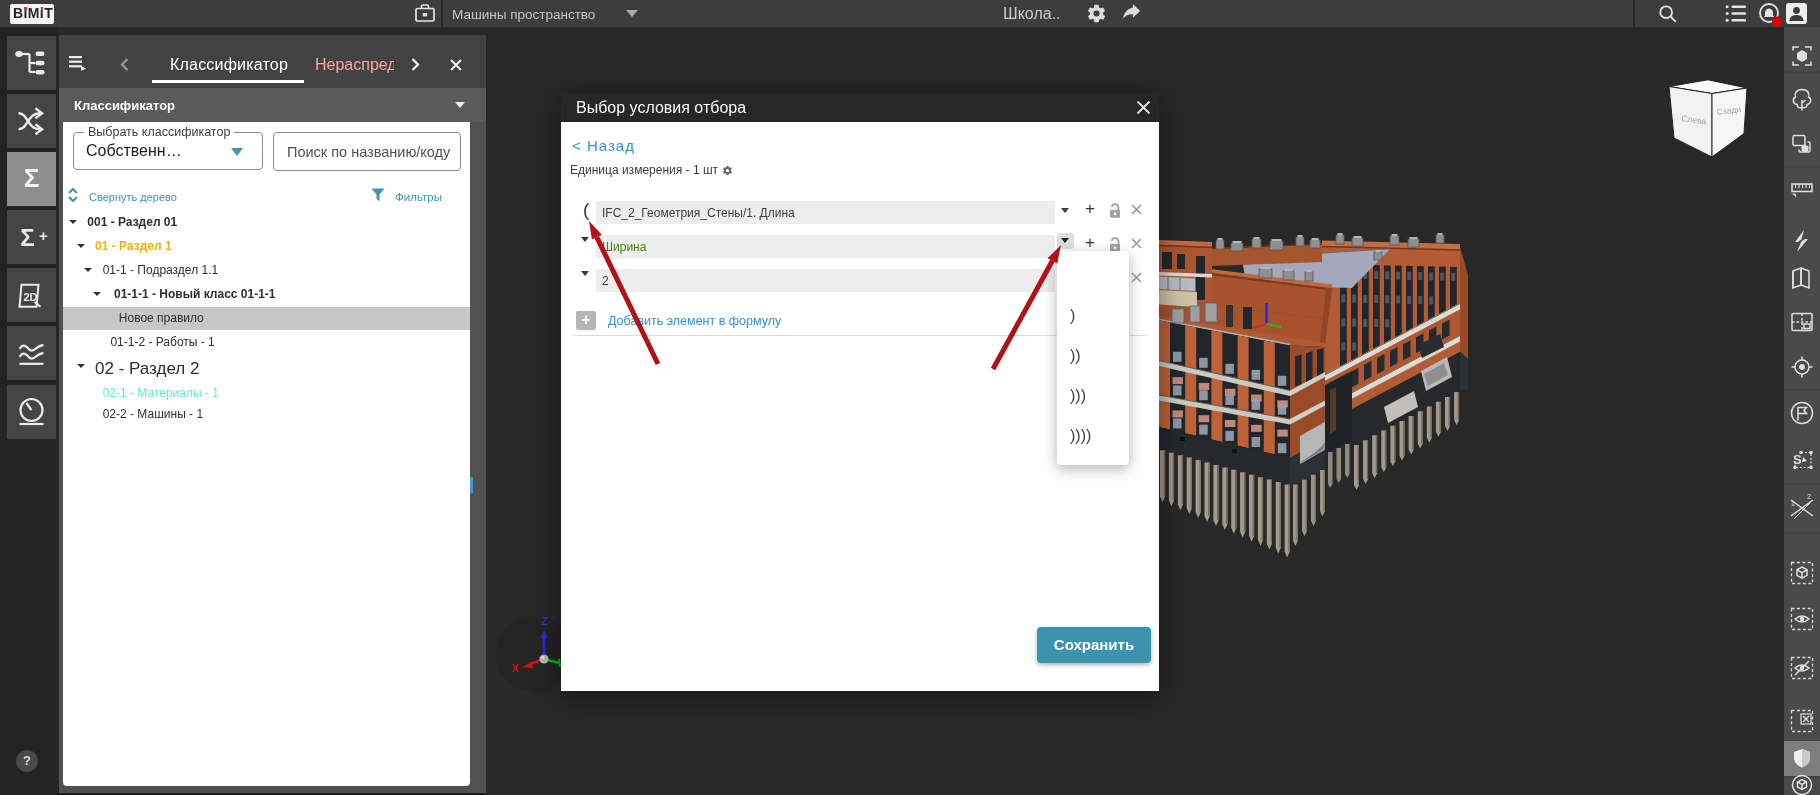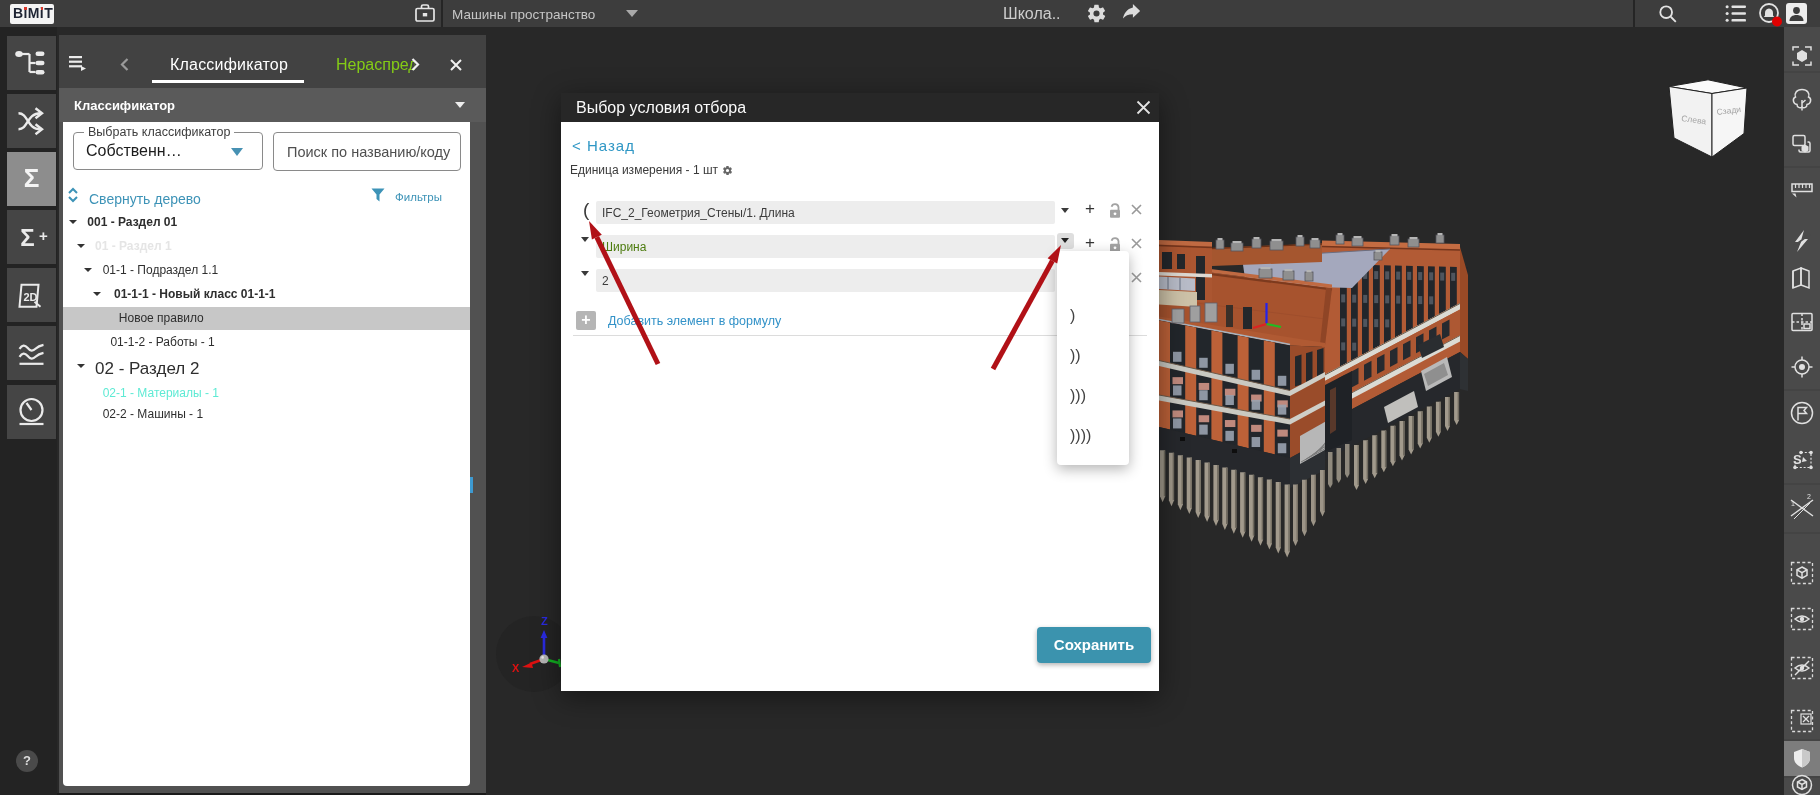--- a/index.html
+++ b/index.html
@@ -496,21 +496,21 @@
           <rect x="0" y="4.6" width="13" height="2.2"></rect>
           <rect x="0" y="9.2" width="13" height="2.2"></rect>
           <path d="M12 10 l5 2.5 -5 2.5z"></path>
         </g>
     </svg>
     <svg class="abs" style="left:61px;top:23px" width="9" height="13" viewBox="0 0 9 13">
       <path d="M7.5 1 L2 6.5 L7.5 12" fill="none" stroke="#9a9a9a" stroke-width="2.2"></path>
     </svg>
     <div class="abs" style="left:111px;top:21px;font-size:16px;font-weight:500;color:#fff;letter-spacing:.2px">Классификатор</div>
     <div class="abs" style="left:93px;top:45px;width:152px;height:2.5px;background:#fff"></div>
-    <div class="abs" style="left:277px;top:21px;width:79px;overflow:hidden;font-size:16px;font-weight:500;color:#84cc16;white-space:nowrap">Нераспред</div>
+    <div class="abs" style="left:256px;top:21px;width:79px;overflow:hidden;font-size:16px;font-weight:500;color:#fca5a5;white-space:nowrap">Нераспред</div>
     <svg class="abs" style="left:352px;top:23px" width="9" height="13" viewBox="0 0 9 13">
       <path d="M1.5 1 L7 6.5 L1.5 12" fill="none" stroke="#f0f0f0" stroke-width="2.2"></path>
     </svg>
     <svg class="abs" style="left:391px;top:24px" width="12" height="12" viewBox="0 0 12 12">
       <path d="M1 1 L11 11 M11 1 L1 11" stroke="#f0f0f0" stroke-width="2"></path>
     </svg>
 
     <div class="abs" style="left:0;top:53px;width:427px;height:34px;background:#5a5a5a"></div>
     <div class="abs" style="left:15px;top:63px;font-size:13px;font-weight:bold;color:#fff">Классификатор</div>
     <div class="abs" style="left:396px;top:67px;width:0;height:0;border-left:5px solid transparent;border-right:5px solid transparent;border-top:6px solid #ededed"></div>
@@ -524,31 +524,31 @@
     <div class="abs" style="left:27px;top:107px;font-size:16px;color:#1c1c1c">Собственн…</div>
     <div class="abs" style="left:172px;top:113px;width:0;height:0;border-left:6.5px solid transparent;border-right:6.5px solid transparent;border-top:8px solid #4791b3"></div>
 
     <div class="abs" style="left:214px;top:97px;width:188px;height:39px;border:1px solid #8a8a8a;border-radius:4px"></div>
     <div class="abs" style="left:228px;top:108.5px;font-size:14.5px;color:#4f4f4f">Поиск по названию/коду</div>
 
     <svg class="abs" style="left:8px;top:152px" width="12" height="16" viewBox="0 0 12 16">
       <path d="M2 6 L6 2 L10 6" fill="none" stroke="#3d93b7" stroke-width="2"></path>
       <path d="M2 10 L6 14 L10 10" fill="none" stroke="#3d93b7" stroke-width="2"></path>
     </svg>
-    <div class="abs" style="left:30px;top:156px;font-size:14px;font-weight:500;color:#3d93b7">Свернуть дерево</div>
+    <div class="abs" style="left:30px;top:156px;font-size:11px;font-weight:500;color:#3d93b7">Свернуть дерево</div>
     <svg class="abs" style="left:312px;top:153px" width="14" height="14" viewBox="0 0 14 14">
       <path d="M0.5 0.5 h13 l-5 6 v7 l-3 -2.5 v-4.5 z" fill="#3d93b7"></path>
     </svg>
     <div class="abs" style="left:336px;top:156px;font-size:11.5px;font-weight:500;color:#3d93b7">Фильтры</div>
 
     <div id="tree">
         <div class="abs" style="left:9.9px;top:185px;width:0;height:0;border-left:4px solid transparent;border-right:4px solid transparent;border-top:4.5px solid #333"></div>
         <div class="abs" style="left:28.3px;top:179.5px;font-size:12px;font-weight:bold;color:#2e2e2e">001 - Раздел 01</div>
         <div class="abs" style="left:17.6px;top:209px;width:0;height:0;border-left:4px solid transparent;border-right:4px solid transparent;border-top:4.5px solid #333"></div>
-        <div class="abs" style="left:36px;top:203.5px;font-size:12px;font-weight:bold;color:#e5e5e5">01 - Раздел 1</div>
+        <div class="abs" style="left:36px;top:203.5px;font-size:12px;font-weight:bold;color:#eab308">01 - Раздел 1</div>
         <div class="abs" style="left:25.3px;top:233px;width:0;height:0;border-left:4px solid transparent;border-right:4px solid transparent;border-top:4.5px solid #333"></div>
         <div class="abs" style="left:43.7px;top:227.5px;font-size:12px;font-weight:normal;color:#2e2e2e">01-1 - Подраздел 1.1</div>
         <div class="abs" style="left:33.7px;top:257px;width:0;height:0;border-left:4px solid transparent;border-right:4px solid transparent;border-top:4.5px solid #333"></div>
         <div class="abs" style="left:55px;top:251.5px;font-size:12px;font-weight:bold;color:#2e2e2e">01-1-1 - Новый класс 01-1-1</div>
         <div class="abs" style="left:4px;top:271.5px;width:407px;height:23px;background:#c7c7c7"></div>
         <div class="abs" style="left:59.8px;top:275.5px;font-size:12px;color:#2e2e2e">Новое правило</div>
         <div class="abs" style="left:51.4px;top:299.5px;font-size:12px;color:#2e2e2e">01-1-2 - Работы - 1</div>
         <div class="abs" style="left:17.6px;top:329px;width:0;height:0;border-left:4px solid transparent;border-right:4px solid transparent;border-top:4.5px solid #333"></div>
         <div class="abs" style="left:36px;top:323.5px;font-size:17px;color:#2e2e2e">02 - Раздел 2</div>
         <div class="abs" style="left:43.7px;top:351px;font-size:12px;color:#5eead4">02-1 - Материалы - 1</div>

